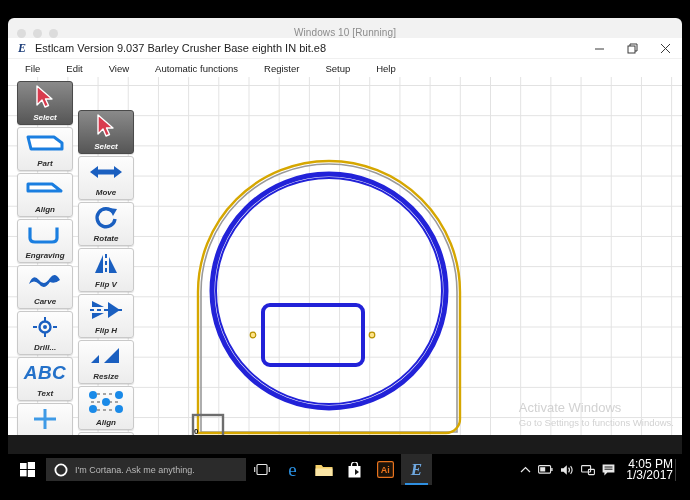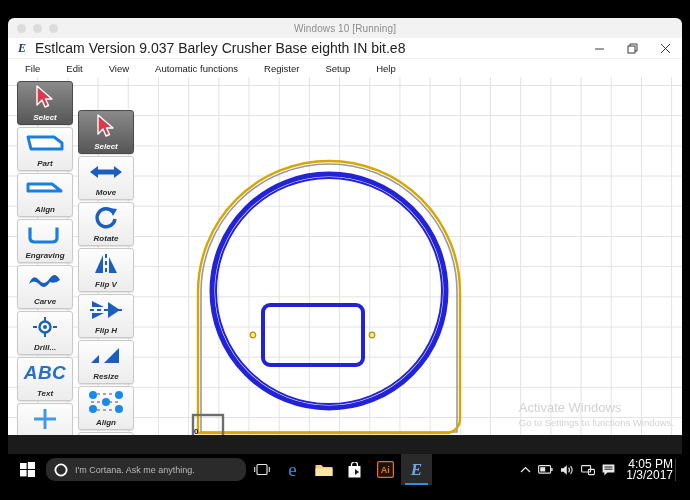--- a/index.html
+++ b/index.html
@@ -16,21 +16,21 @@
   }
 
   
   .host-titlebar {
     position: absolute;
     left: 8px; top: 18px;
     width: 674px; height: 20px;
     background: #f2f2f2;
     border-top-left-radius: 6px;
     border-top-right-radius: 6px;
-    display: flex; align-items: center;
+    display: flex; align-items: flex-end;
   }
   .host-dots { display: flex; gap: 7px; margin-left: 9px; }
   .host-dot { width: 9px; height: 9px; border-radius: 50%; background: #dcdcdc; }
   .host-title {
     position: absolute; left: 0; right: 0; text-align: center;
     font-size: 10px; color: #8c8c8c; letter-spacing: .1px;
   }
 
   
   .guest {
@@ -55,21 +55,21 @@
     flex: none;
   }
   .app-icon {
     width: 16px; height: 14px; margin-left: 6px; margin-right: 5px;
     display: flex; align-items: center; justify-content: center;
     font-family: "Liberation Serif", serif;
     font-style: italic; font-weight: bold; font-size: 12px;
     color: #1b3c78;
   }
   .app-title {
-    font-size: 14px; color: #222; white-space: nowrap;
+    font-size: 11px; color: #222; white-space: nowrap;
   }
   .winbtns { margin-left: auto; display: flex; height: 100%; }
   .winbtn {
     width: 33px; height: 100%;
     display: flex; align-items: center; justify-content: center;
     color: #3a3a3a;
   }
   .winbtn svg { display: block; }
 
   .menubar {
@@ -149,21 +149,20 @@
   }
   .start-btn {
     width: 38px; height: 31px;
     display: flex; align-items: center; justify-content: center;
   }
   .cortana {
     width: 200px; height: 23px;
     background: #2b2b2b;
     display: flex; align-items: center; gap: 7px;
     padding: 0 8px;
-    border-radius: 9px;
   }
   .cortana-text { font-size: 9px; color: #b9b9b9; white-space: nowrap; }
   .task-icons { display: flex; align-items: center; height: 31px; }
   .task-icon {
     width: 31px; height: 31px;
     display: flex; align-items: center; justify-content: center;
     position: relative;
   }
   .task-icon.running { background: #2a2a2a; }
   .task-icon.running::after {

